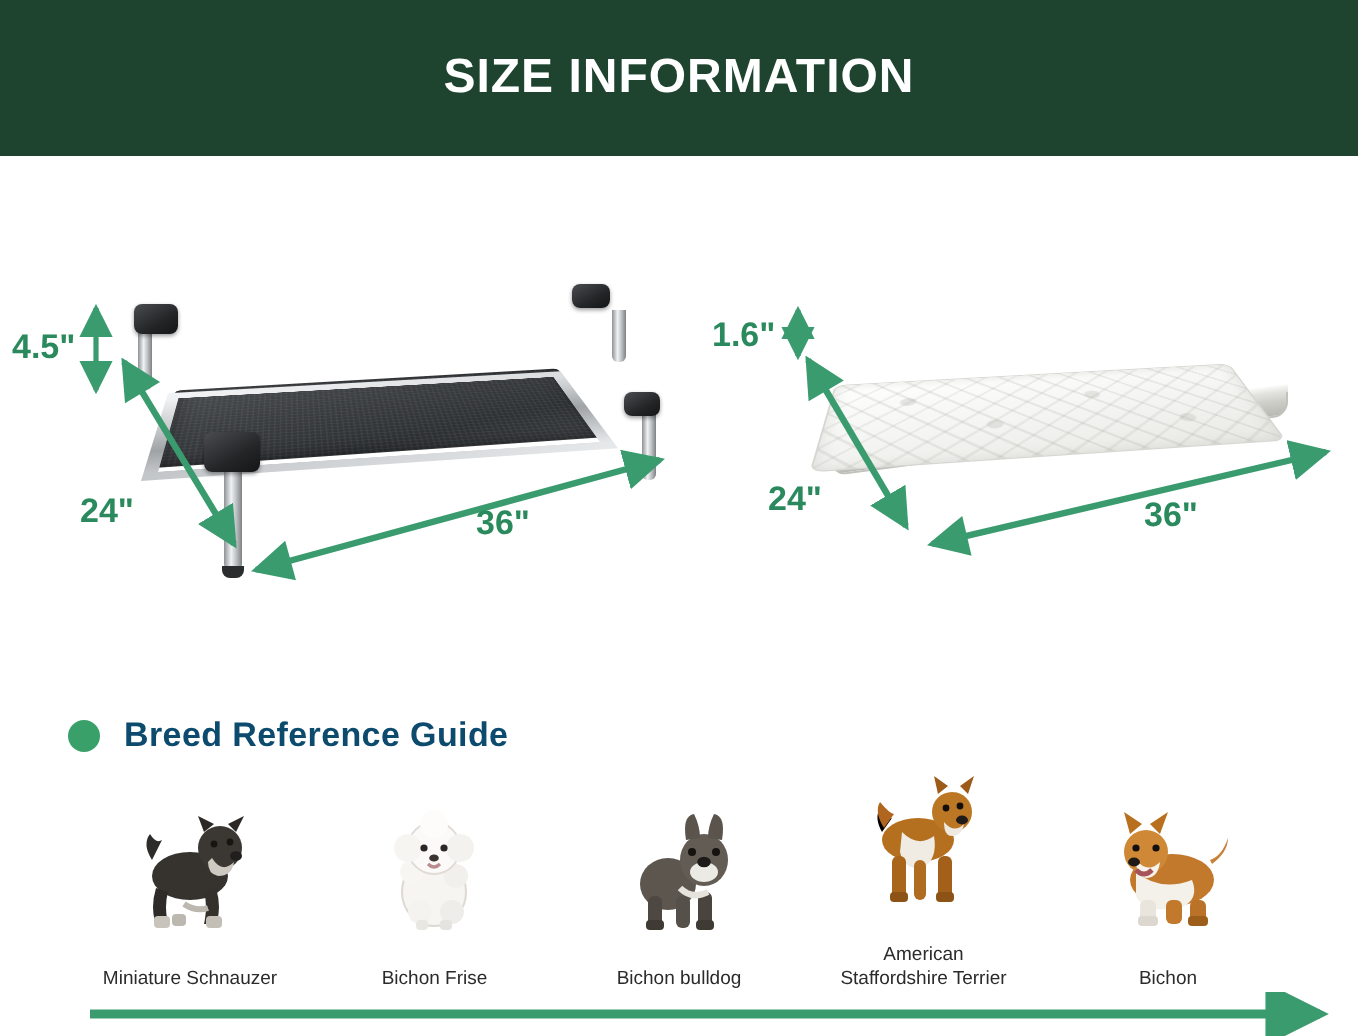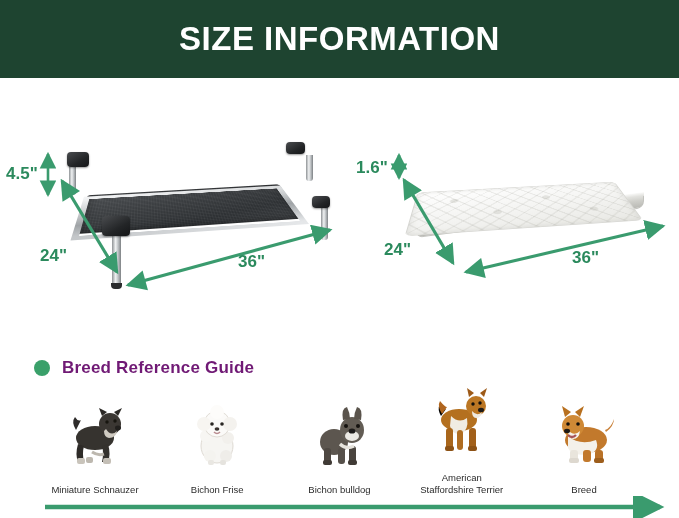--- a/index.html
+++ b/index.html
@@ -21,21 +21,21 @@
     position: absolute;
     left: 0; top: 0;
     width: 679px; height: 78px;
     background: #1e4430;
     display: flex;
     align-items: center;
     justify-content: center;
   }
   #header-title {
     color: #ffffff;
-    font-size: 33px;
+    font-size: 24px;
     font-weight: 700;
     letter-spacing: 0.5px;
     font-family: "Liberation Sans", sans-serif;
   }
 
   
   #products-area {
     position: absolute;
     left: 0; top: 78px;
     width: 679px; height: 260px;
@@ -149,21 +149,21 @@
     background: linear-gradient(180deg,#fbfbfa,#dedeDA);
   }
 
   
   #breed-section { position: absolute; left: 0; top: 340px; width: 679px; height: 178px; }
   #breed-heading-row {
     position: absolute; left: 34px; top: 18px;
     display: flex; align-items: center; gap: 12px;
   }
   #breed-bullet { width: 16px; height: 16px; border-radius: 50%; background: #3aa06a; }
-  #breed-heading-text { font-size: 17px; font-weight: 700; color: #701a75; letter-spacing: .2px; }
+  #breed-heading-text { font-size: 17px; font-weight: 700; color: #0c4a6e; letter-spacing: .2px; }
 
   #breed-list {
     position: absolute; left: 34px; top: 56px;
     width: 611px; height: 100px;
     display: flex; justify-content: space-between; align-items: flex-end;
   }
   .breed-item { width: 122px; display: flex; flex-direction: column; align-items: center; }
   .breed-figure { height: 72px; display: flex; align-items: flex-end; justify-content: center; }
   .breed-label {
     margin-top: 16px;
@@ -373,21 +373,21 @@
           <path d="M30,17 l4,-11 l-9,6 z" fill="#b8701f"></path>
           <path d="M18,30 q6,7 12,1 q-1,8 -7,8 q-5,-1 -5,-9z" fill="#f6f3ec"></path>
           <ellipse cx="17" cy="31" rx="3" ry="2.2" fill="#1d1a17"></ellipse>
           <path d="M18,35 q4,4 8,0" stroke="#a6545a" stroke-width="2.4" fill="none"></path>
           <circle cx="18" cy="24" r="1.8" fill="#120f0c"></circle>
           <circle cx="28" cy="24" r="1.8" fill="#120f0c"></circle>
           <rect x="19" y="58" width="10" height="5" rx="2" fill="#ddd8cf"></rect>
           <rect x="44" y="58" width="10" height="5" rx="2" fill="#9d5e1c"></rect>
         </svg>
       </div>
-      <div class="breed-label">Breed</div>
+      <div class="breed-label">Bichon</div>
     </div>
 
   </div>
 </div>
 
 <svg id="bottom-arrow" viewBox="0 0 679 22">
   <defs>
     <marker id="bottomArrowHead" markerWidth="8" markerHeight="8" refX="6.2" refY="3.6" orient="auto">
       <path d="M0,0 L7.2,3.6 L0,7.2 z" fill="#3a9b6e"></path>
     </marker>

